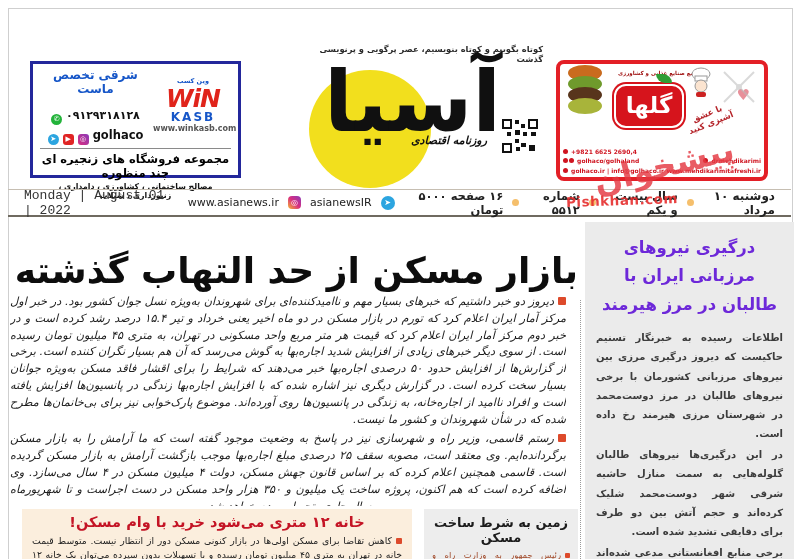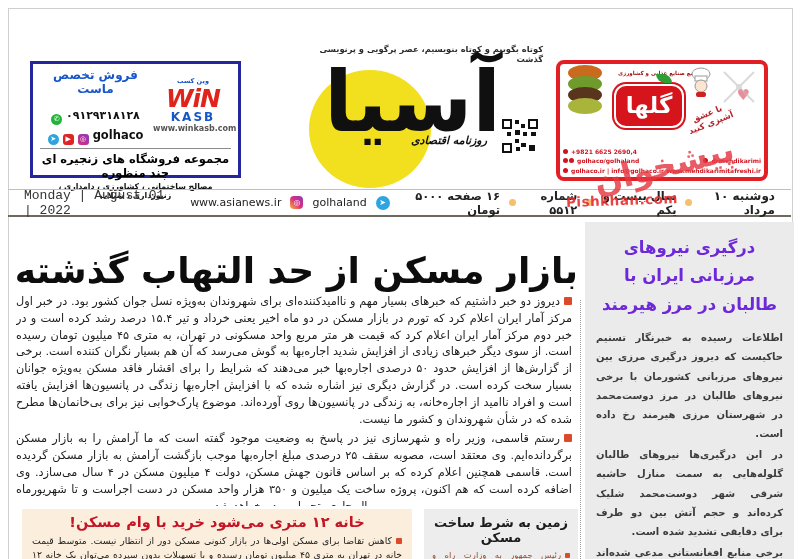--- a/index.html
+++ b/index.html
@@ -78,21 +78,21 @@
   .db-lat{font-size:11px;direction:ltr;color:#222;}
   .db-sp{flex:1;}
   .db-tg{width:14px;height:14px;border-radius:50%;background:#2ca5e0;color:#fff;font-size:8px;
     line-height:14px;text-align:center;flex:none;}
   .db-ig{width:13px;height:13px;border-radius:4px;background:linear-gradient(45deg,#f7b733,#d92e7f,#8a3ab9);
     color:#fff;font-size:8px;line-height:13px;text-align:center;flex:none;}
 
   
   #main-headline{position:absolute;left:22px;top:226px;width:556px;text-align:center;direction:rtl;
     font-size:36px;font-weight:bold;color:#0d0d0d;white-space:nowrap;}
-  #main-body{position:absolute;left:16px;top:294px;width:556px;height:212px;overflow:hidden;direction:rtl;}
+  #main-body{position:absolute;left:10px;top:294px;width:556px;height:212px;overflow:hidden;direction:rtl;font-style:italic;}
   #main-body p{margin:0 0 3px;font-size:11.3px;line-height:16.8px;text-align:justify;color:#1c1c1c;}
   #main-body p.center-last{text-align-last:center;}
   .bullet{display:inline-block;width:8px;height:8px;background:#dd4a2b;margin-left:4px;border-radius:1px;}
 
   
   #box-house{position:absolute;left:22px;top:509px;width:390px;height:60px;background:#fbeedd;
     box-sizing:border-box;padding:5px 10px 0;direction:rtl;}
   #box-house h2{margin:0 0 4px;text-align:center;color:#c41425;font-size:14.5px;font-weight:bold;}
   #box-house .body{font-size:9.3px;line-height:14px;text-align:justify;color:#222;}
   #box-land{position:absolute;left:424px;top:509px;width:154px;height:60px;background:#ededed;
@@ -115,21 +115,21 @@
 
   <div id="ad-winkasb">
     <div class="wk-top">
       <div class="wk-logo">
         <span class="wk-fa">وین کسب</span>
         <div class="wk-win">WiN</div>
         <div class="wk-kasb">KASB</div>
         <div class="wk-url">www.winkasb.com</div>
       </div>
       <div class="wk-texts">
-        <div class="wk-tagline">فروش تخصص ماست</div>
+        <div class="wk-tagline">شرقی تخصص ماست</div>
         <div class="wk-phone">
           <span class="mini-ic ic-wa">✆</span>
           <span>۰۹۱۲۹۳۱۸۱۲۸</span>
         </div>
         <div class="wk-social">
           <span class="mini-ic ic-tg">➤</span>
           <span class="mini-ic ic-yt">▶</span>
           <span class="mini-ic ic-ig">◎</span>
           <span>golhaco</span>
         </div>
@@ -209,21 +209,21 @@
   <div id="datebar">
     <span class="db-fa" style="font-size:12px;">دوشنبه ۱۰ مرداد</span>
     <span class="db-dot"></span>
     <span class="db-fa">سال بیست و یکم</span>
     <span class="db-dot"></span>
     <span class="db-fa">شماره ۵۵۱۲</span>
     <span class="db-dot"></span>
     <span class="db-fa">۱۶ صفحه ۵۰۰۰ تومان</span>
     <span class="db-sp"></span>
     <span class="db-tg">➤</span>
-    <span class="db-lat">golhaland</span>
+    <span class="db-lat">asianewsIR</span>
     <span class="db-ig">◎</span>
     <span class="db-lat">www.asianews.ir</span>
     <span class="db-sp"></span>
     <span class="db-en">Monday | August 01 | 2022</span>
   </div>
 
   <h1 id="main-headline">بازار مسکن از حد التهاب گذشته است!</h1>
   <div id="main-body">
     <p><span class="bullet"></span><span>دیروز دو خبر داشتیم که خبرهای بسیار مهم و ناامیدکننده‌ای برای شهروندان به‌ویژه نسل جوان کشور بود. در خبر اول مرکز آمار ایران اعلام کرد که تورم در بازار مسکن در دو ماه اخیر یعنی خرداد و تیر ۱۵.۴ درصد رشد کرده است و در خبر دوم مرکز آمار ایران اعلام کرد که قیمت هر متر مربع واحد مسکونی در تهران، به متری ۴۵ میلیون تومان رسیده است. از سوی دیگر خبرهای زیادی از افزایش شدید اجاره‌بها به گوش می‌رسد که آن هم بسیار نگران کننده است. برخی از گزارش‌ها از افزایش حدود ۵۰ درصدی اجاره‌بها خبر می‌دهند که شرایط را برای اقشار فاقد مسکن به‌ویژه جوانان بسیار سخت کرده است. در گزارش دیگری نیز اشاره شده که با افزایش اجاره‌بها زندگی در پانسیون‌ها افزایش یافته است و افراد ناامید از اجاره‌خانه، به زندگی در پانسیون‌ها روی آورده‌اند. موضوع پارک‌خوابی نیز برای بی‌خانمان‌ها مطرح شده که در شأن شهروندان و کشور ما نیست.</span></p>
     <p class="center-last"><span class="bullet"></span><span>رستم قاسمی، وزیر راه و شهرسازی نیز در پاسخ به وضعیت موجود گفته است که ما آرامش را به بازار مسکن برگردانده‌ایم. وی معتقد است، مصوبه سقف ۲۵ درصدی مبلغ اجاره‌بها موجب بازگشت آرامش به بازار مسکن گردیده است. قاسمی همچنین اعلام کرده که بر اساس قانون جهش مسکن، دولت ۴ میلیون مسکن در ۴ سال می‌سازد. وی اضافه کرده است که هم اکنون، پروژه ساخت یک میلیون و ۳۵۰ هزار واحد مسکن در دست اجراست و تا شهریورماه سال جاری، تحویل مردم خواهد شد.</span></p>

